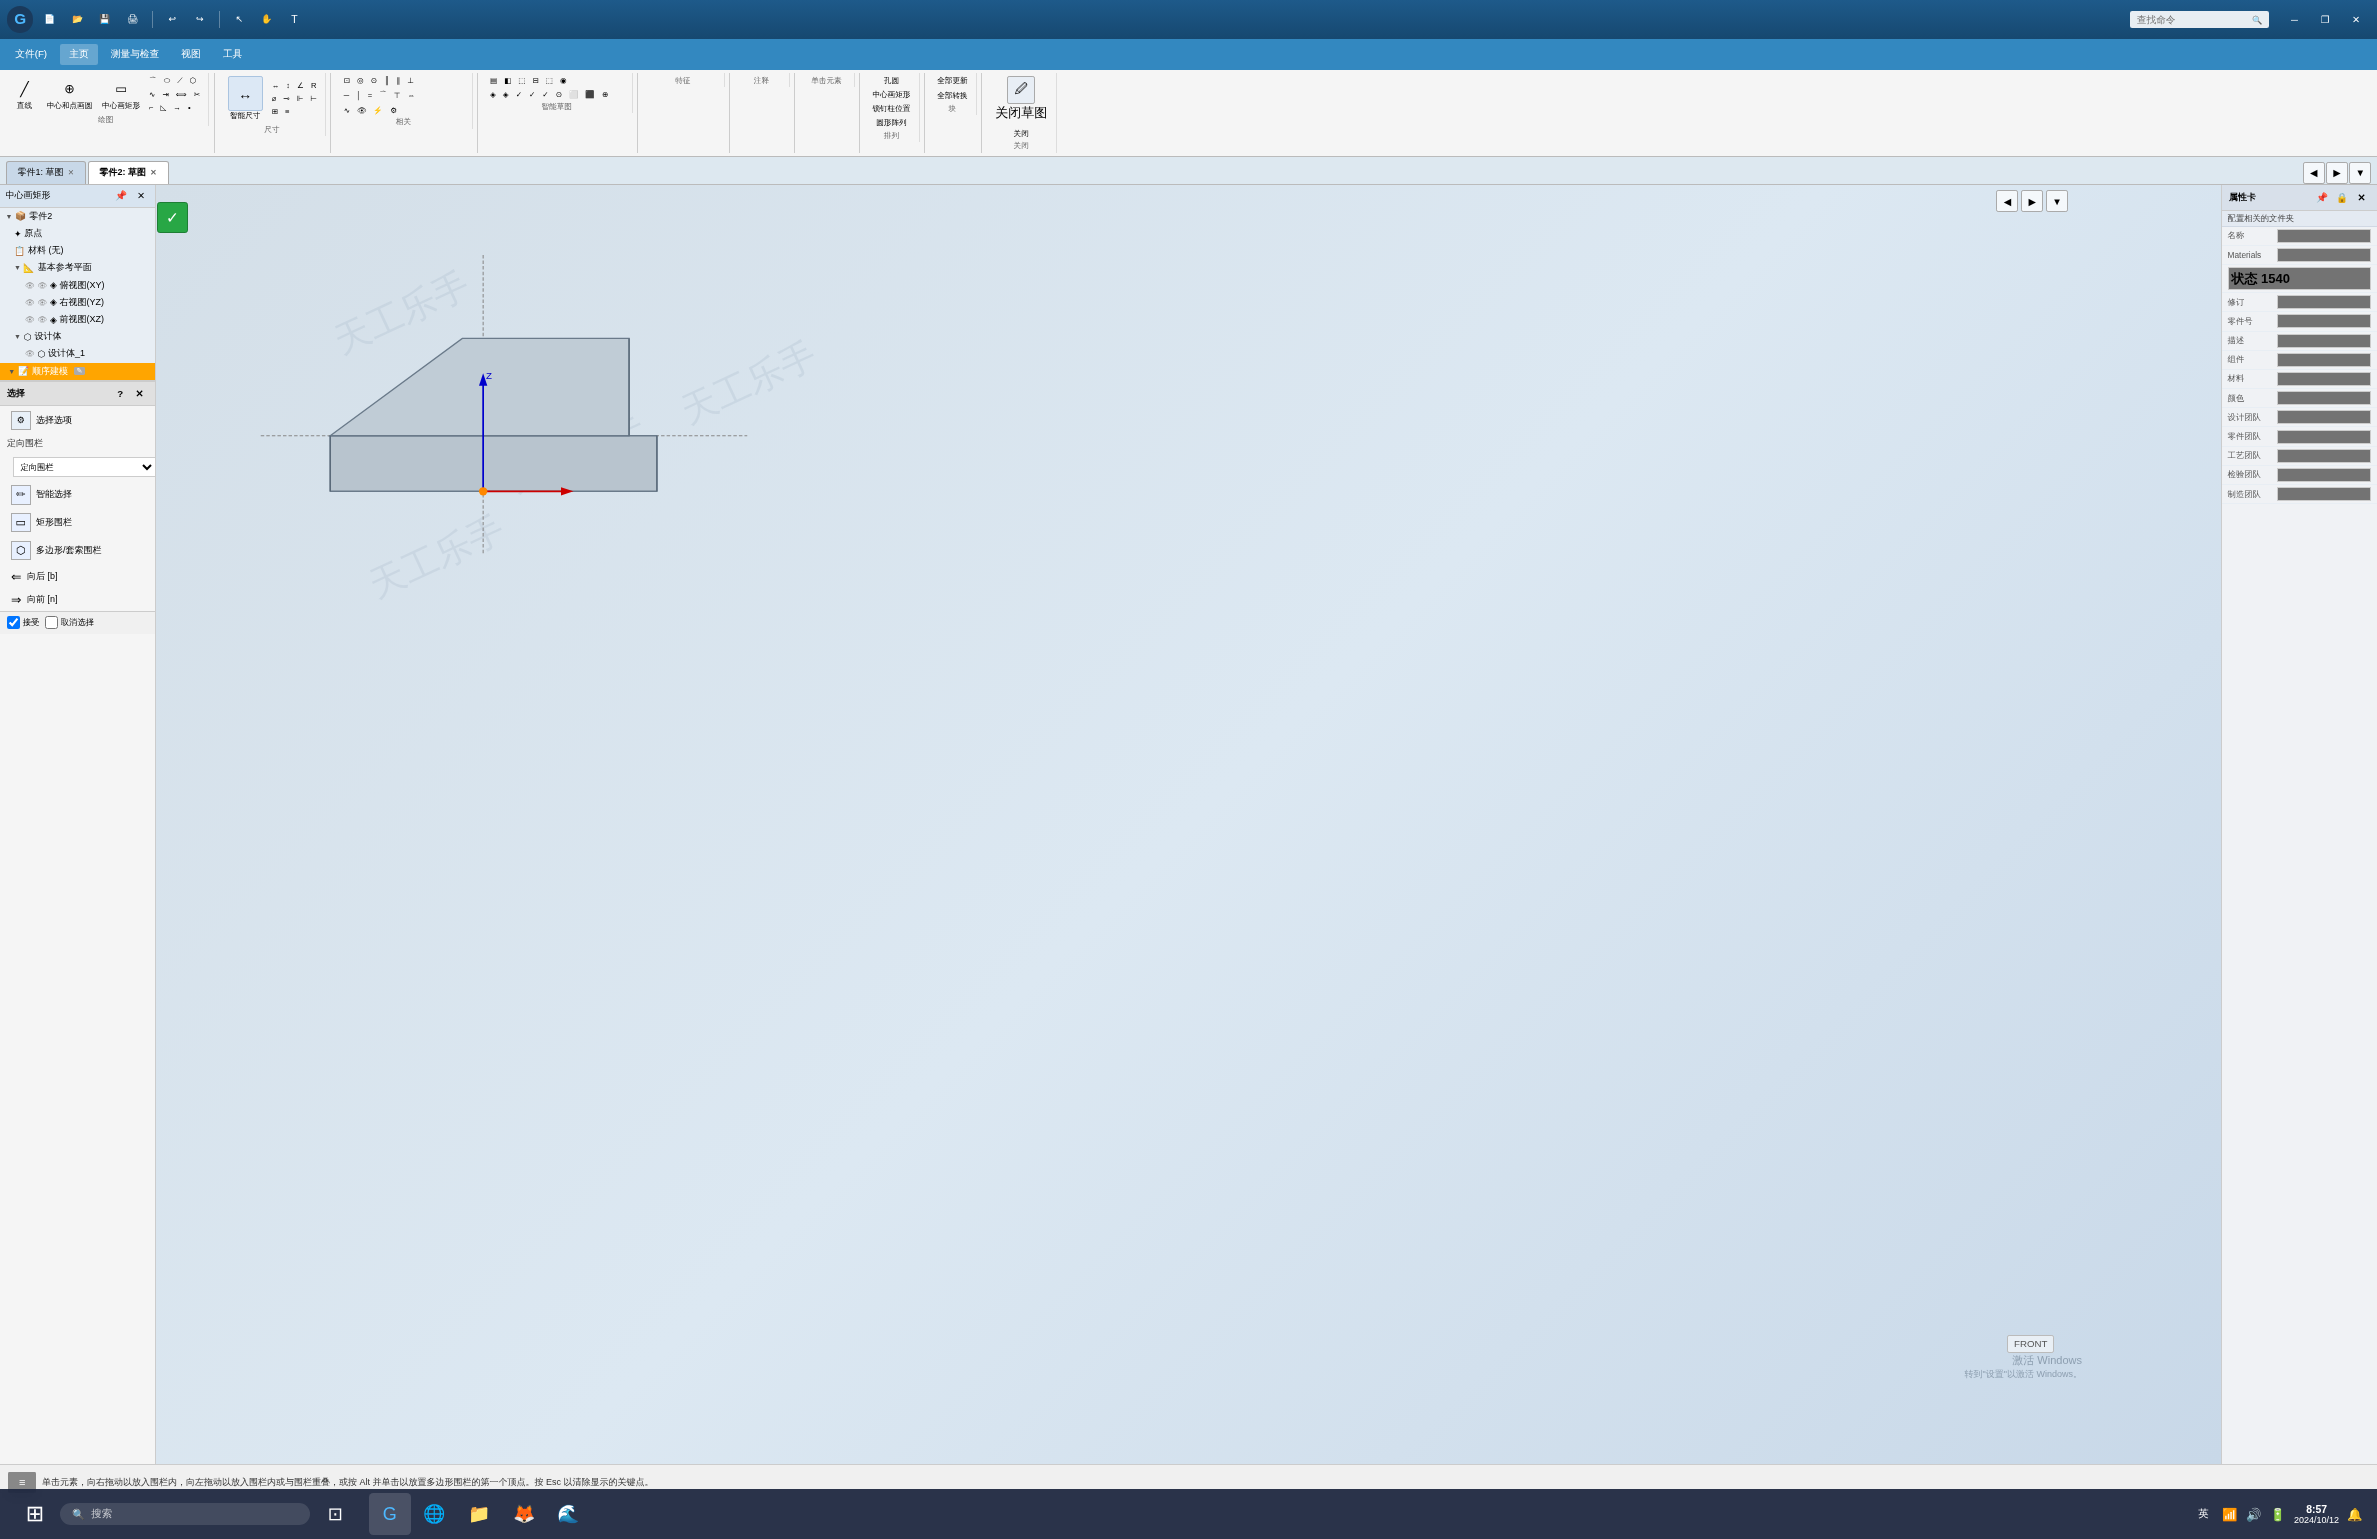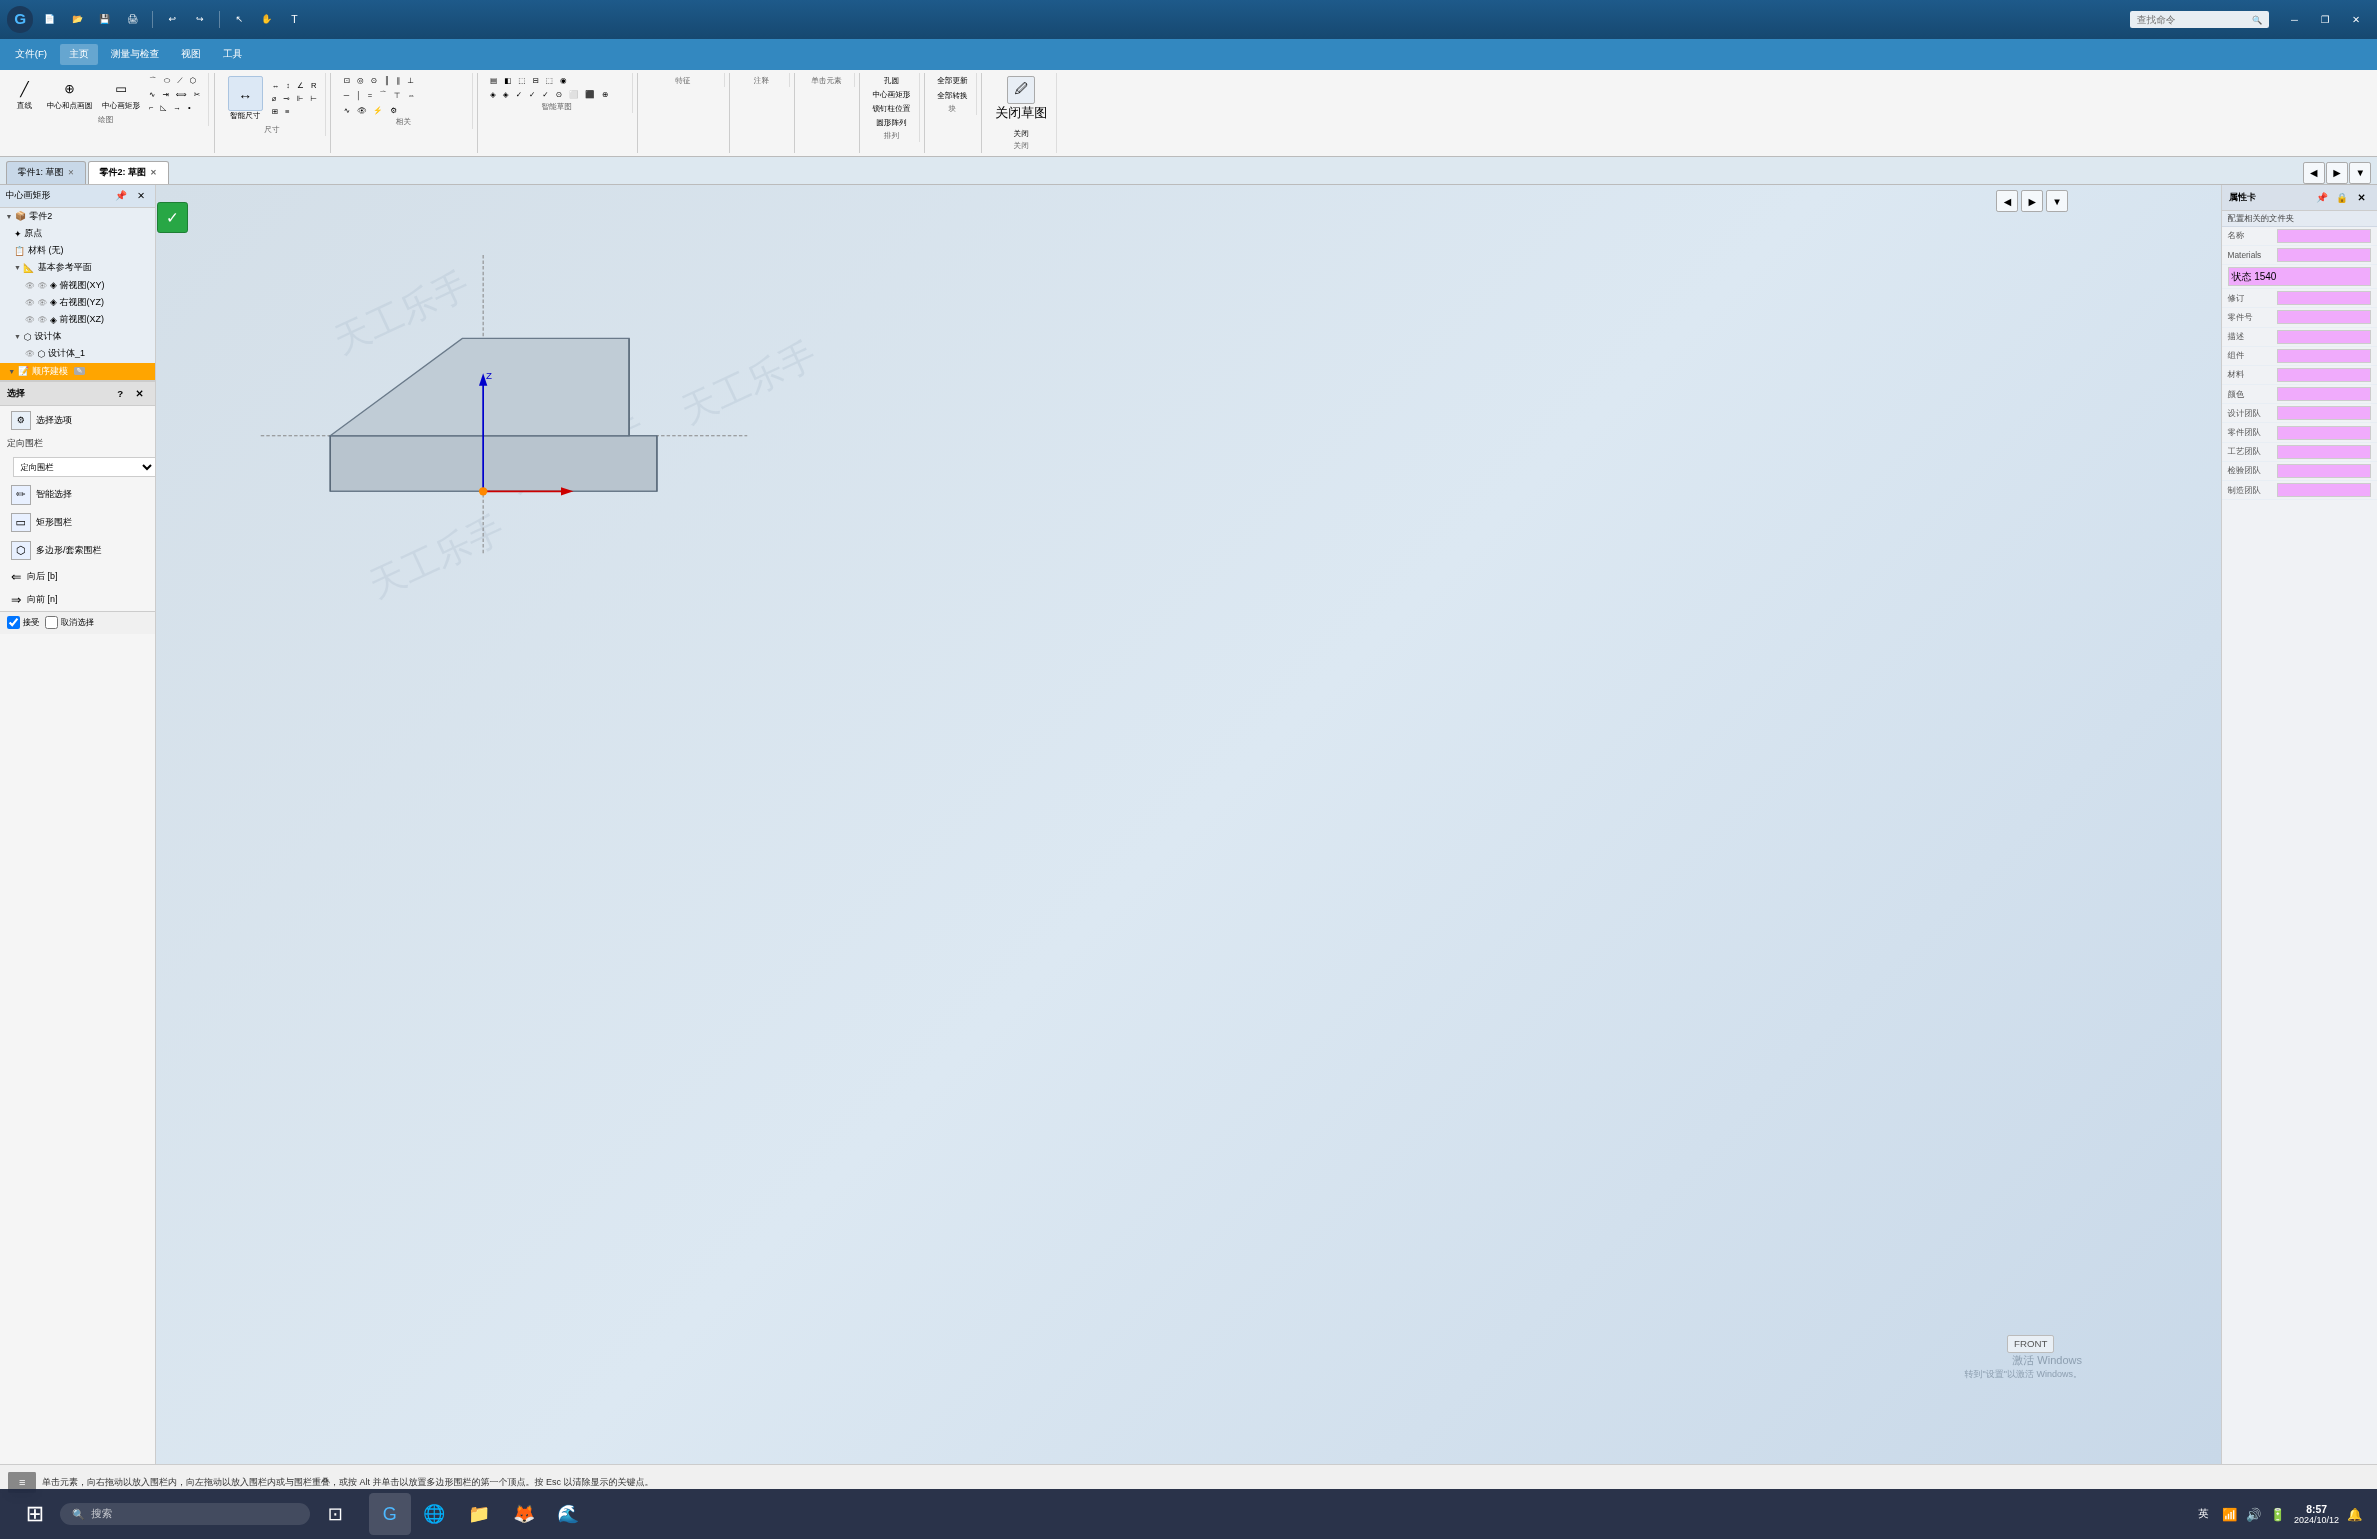--- a/index.html
+++ b/index.html
@@ -259,25 +259,26 @@
       font-size: 8.3px;
       min-height: 18px;
     }
     .prop-row-label {
       width: 49px;
       color: #555;
       flex-shrink: 0;
     }
     .prop-row-value {
       flex: 1;
-      background: #f0abfc;
+      background: #737373;
       border: 0.7px solid #ccc;
       padding: 1.4px 2.8px;
-      font-size: 10px;
+      font-size: 13px;
       min-height: 14px;
+      font-weight: bold;
     }
     
     
     #statusbar {
       height: 36px;
       background: #f5f5f5;
       border-top: 0.7px solid #ccc;
       display: flex;
       align-items: center;
       padding: 0 8.3px;

